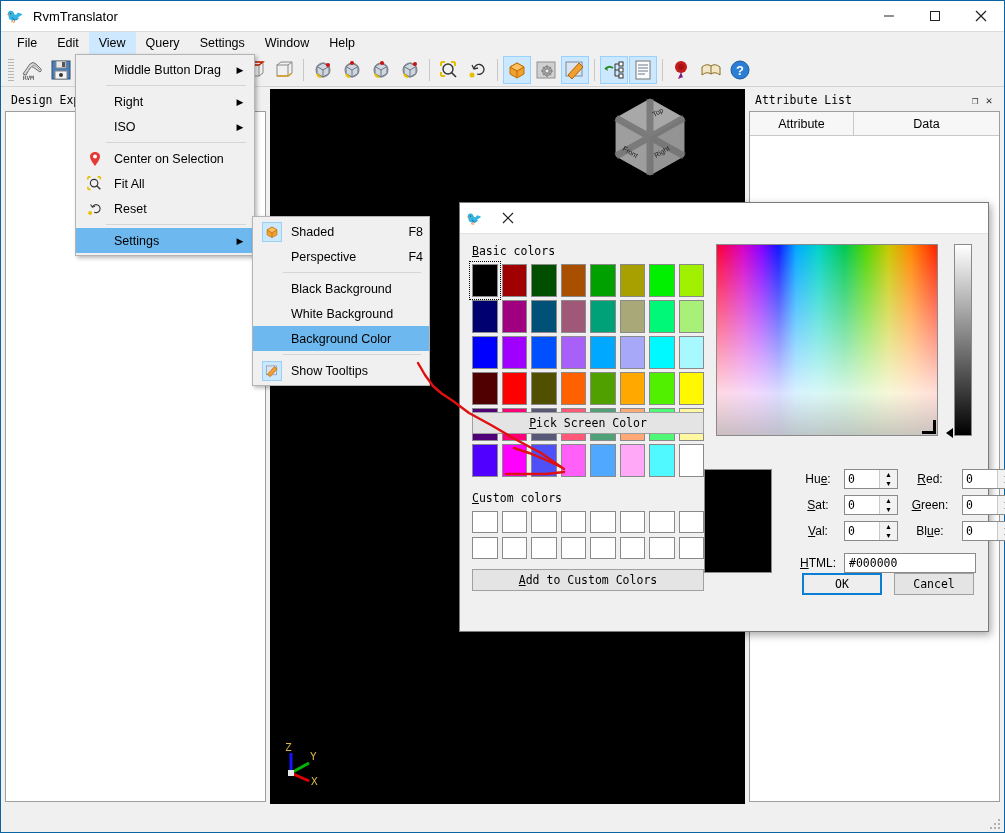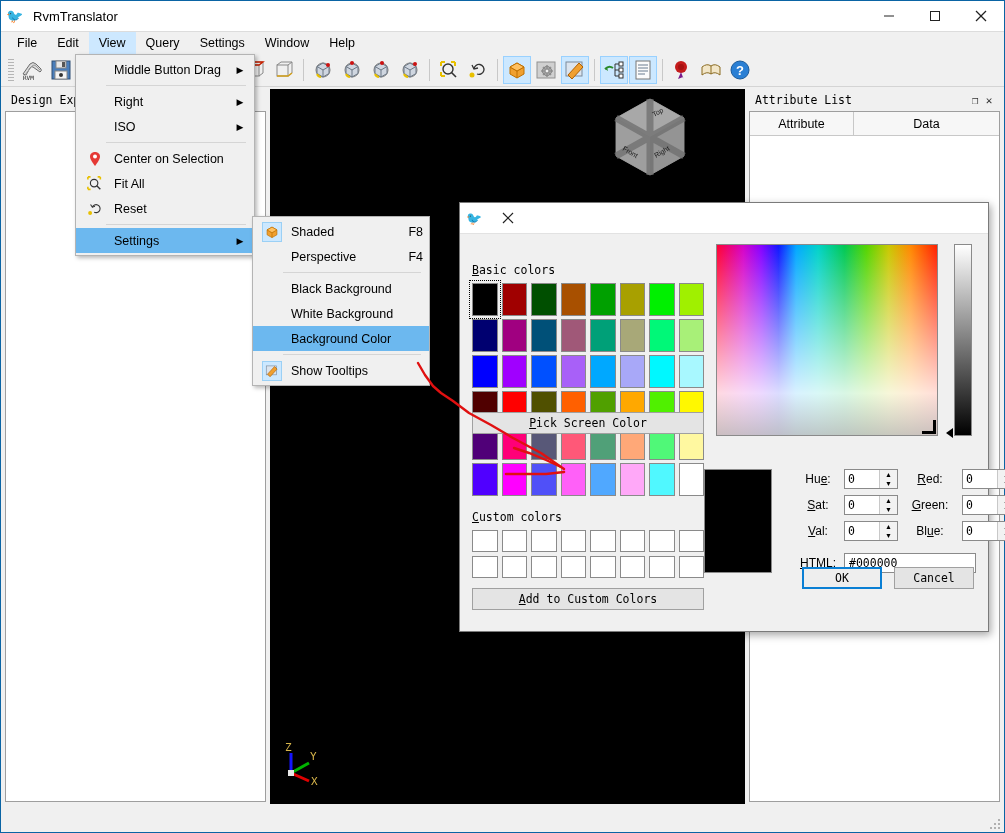--- a/index.html
+++ b/index.html
@@ -89,21 +89,21 @@
   #color-dialog { position:absolute; left:458px; top:201px; width:530px; height:430px;
                   background:#f0f0f0; border:1px solid #7a7a7a; box-shadow:2px 3px 8px rgba(0,0,0,.35);
                   z-index:60; display:flex; flex-direction:column; }
   .dlg-title { height:31px; background:#fff; display:flex; align-items:center;
                border-bottom:1px solid #e2e2e2; flex:none; }
   .dlg-title .dicon { width:28px; text-align:center; color:#d8b400; font-size:13px; }
   .dlg-title .dttl { font-size:13px; flex:1; }
   .dlg-title .dclose { width:40px; height:30px; display:flex; align-items:center;
                        justify-content:center; font-size:14px; font-family:"DejaVu Sans",sans-serif;}
   .dlg-body { flex:1; display:flex; padding:10px 12px 0 12px; }
-  .dlg-left { width:232px;margin-top:19px; }
+  .dlg-left { width:232px; }
   .dlg-right { flex:1; padding-left:12px; }
   .grp-label { font-family:"DejaVu Sans Mono","Liberation Mono",monospace; font-size:11.5px;
                margin-bottom:6px; }
   .grp-label u { text-decoration:underline; }
   .swatch-grid { display:grid; grid-template-columns:repeat(8,1fr); gap:3px 4px; }
   .sw { height:33px; border:1px solid #8a8a8a; }
   .sw.selected { outline:1px dotted #000; outline-offset:2px; }
   .cust-grid { display:grid; grid-template-columns:repeat(8,1fr); gap:4px; margin-top:4px;}
   .cw { height:22px; background:#fff; border:1px solid #8a8a8a; }
   .btn { height:22px; background:#e4e4e4; border:1px solid #a0a0a0;
@@ -717,21 +717,21 @@
             </span>
           </div>
         </div>
         <div class="htmlrow">
           <span class="flab" style="width:40px;"><u>H</u>TML:</span>
           <input type="text" value="#000000" style="">
         </div>
       </div>
     </div>
 
-    <div style="position:absolute; left:0; right:0; bottom:28px;">
+    <div style="position:absolute; left:0; right:0; bottom:22px;">
       <div class="dlg-buttons">
         <div class="dbtn default">OK</div>
         <div class="dbtn">Cancel</div>
       </div>
     </div>
   </div>
 
   <svg id="annotation">
     <path d="M417 362 L424 374 L432 385 L440 392 L452 400 L468 412 L490 424 L512 437 L540 452 L563 468" fill="none" stroke="#e01010" stroke-width="2.4" stroke-linejoin="round" stroke-linecap="round"></path>
     <path d="M513 447 L528 452 L545 459 L560 466" fill="none" stroke="#e01010" stroke-width="2.4" stroke-linecap="round"></path>

